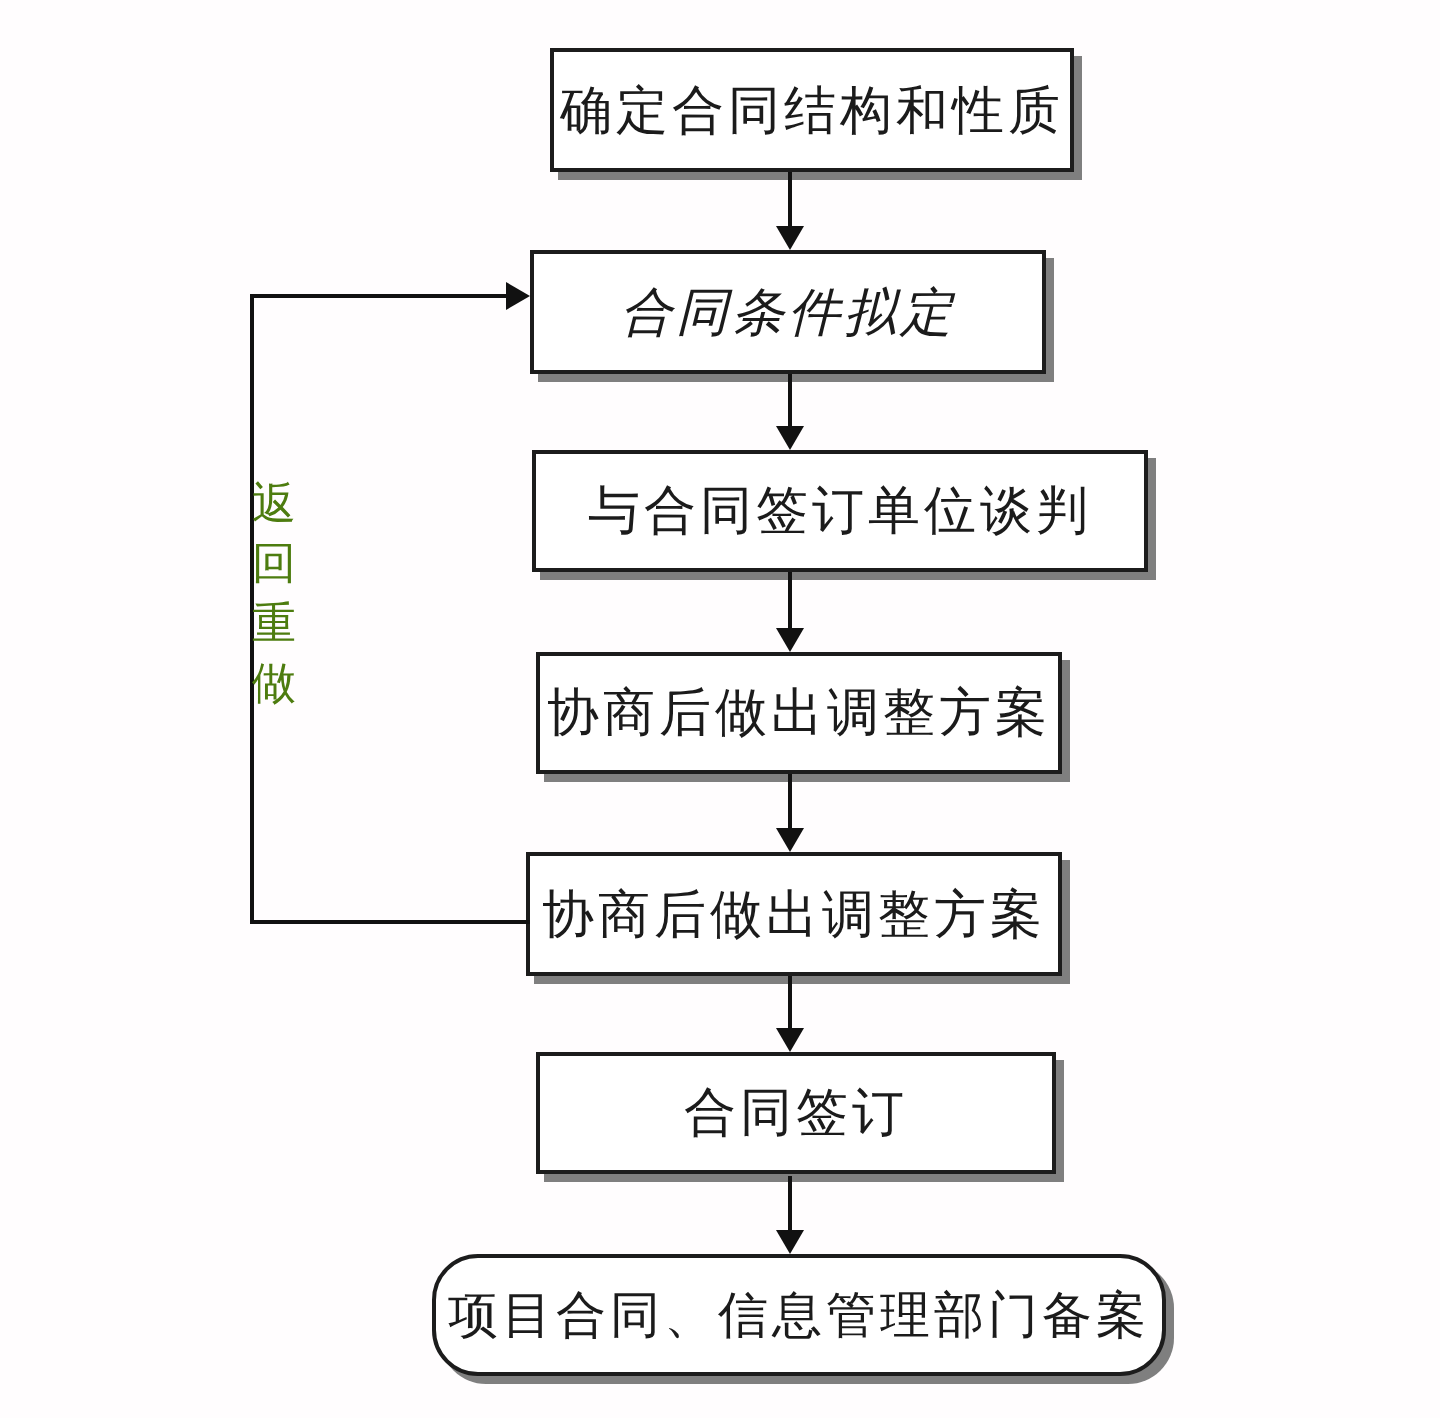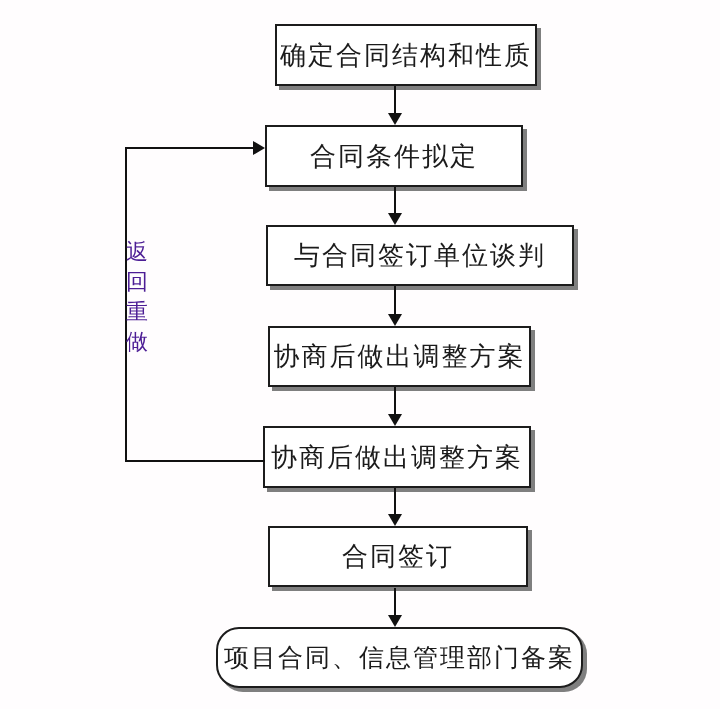--- a/index.html
+++ b/index.html
@@ -24,21 +24,21 @@
     align-items: center;
     justify-content: center;
     font-size: 26px;
     color: #1b1b1b;
     letter-spacing: 2px;
     box-sizing: border-box;
     text-align: center;
     white-space: nowrap;
   }
   .n1 { left: 263px; top: 24px;  width: 262px; height: 62px; margin-left: 12px; }
-  .n2 { left: 265px; top: 125px; width: 258px; height: 62px; }
+  .n2 { left: 265px; top: 125px; width: 258px; height: 62px; font-style: italic; }
   .n3 { left: 266px; top: 225px; width: 308px; height: 61px; }
   .n4 { left: 268px; top: 326px; width: 263px; height: 61px; }
   .n5 { left: 263px; top: 426px; width: 268px; height: 62px; }
   .n6 { left: 268px; top: 526px; width: 260px; height: 61px; }
   .n7 { left: 216px; top: 627px; width: 367px; height: 61px; font-size: 25px; border-radius: 23px; }
 
   
   .varrow {
     position: absolute;
     left: 394px;
@@ -80,21 +80,21 @@
     border-top: 7px solid transparent;
     border-bottom: 7px solid transparent;
     border-left: 12px solid #111111;
   }
   .loop-label {
     position: absolute;
     left: 126px; top: 237px;
     width: 30px;
     font-size: 22px;
     line-height: 30px;
-    color: #4c1d95;
+    color: #4d7c0f;
     word-break: break-all;
     text-align: left;
   }
 </style>
 </head>
 <body>
 
 <div id="canvas">
 
   <div class="node n1">确定合同结构和性质</div>

